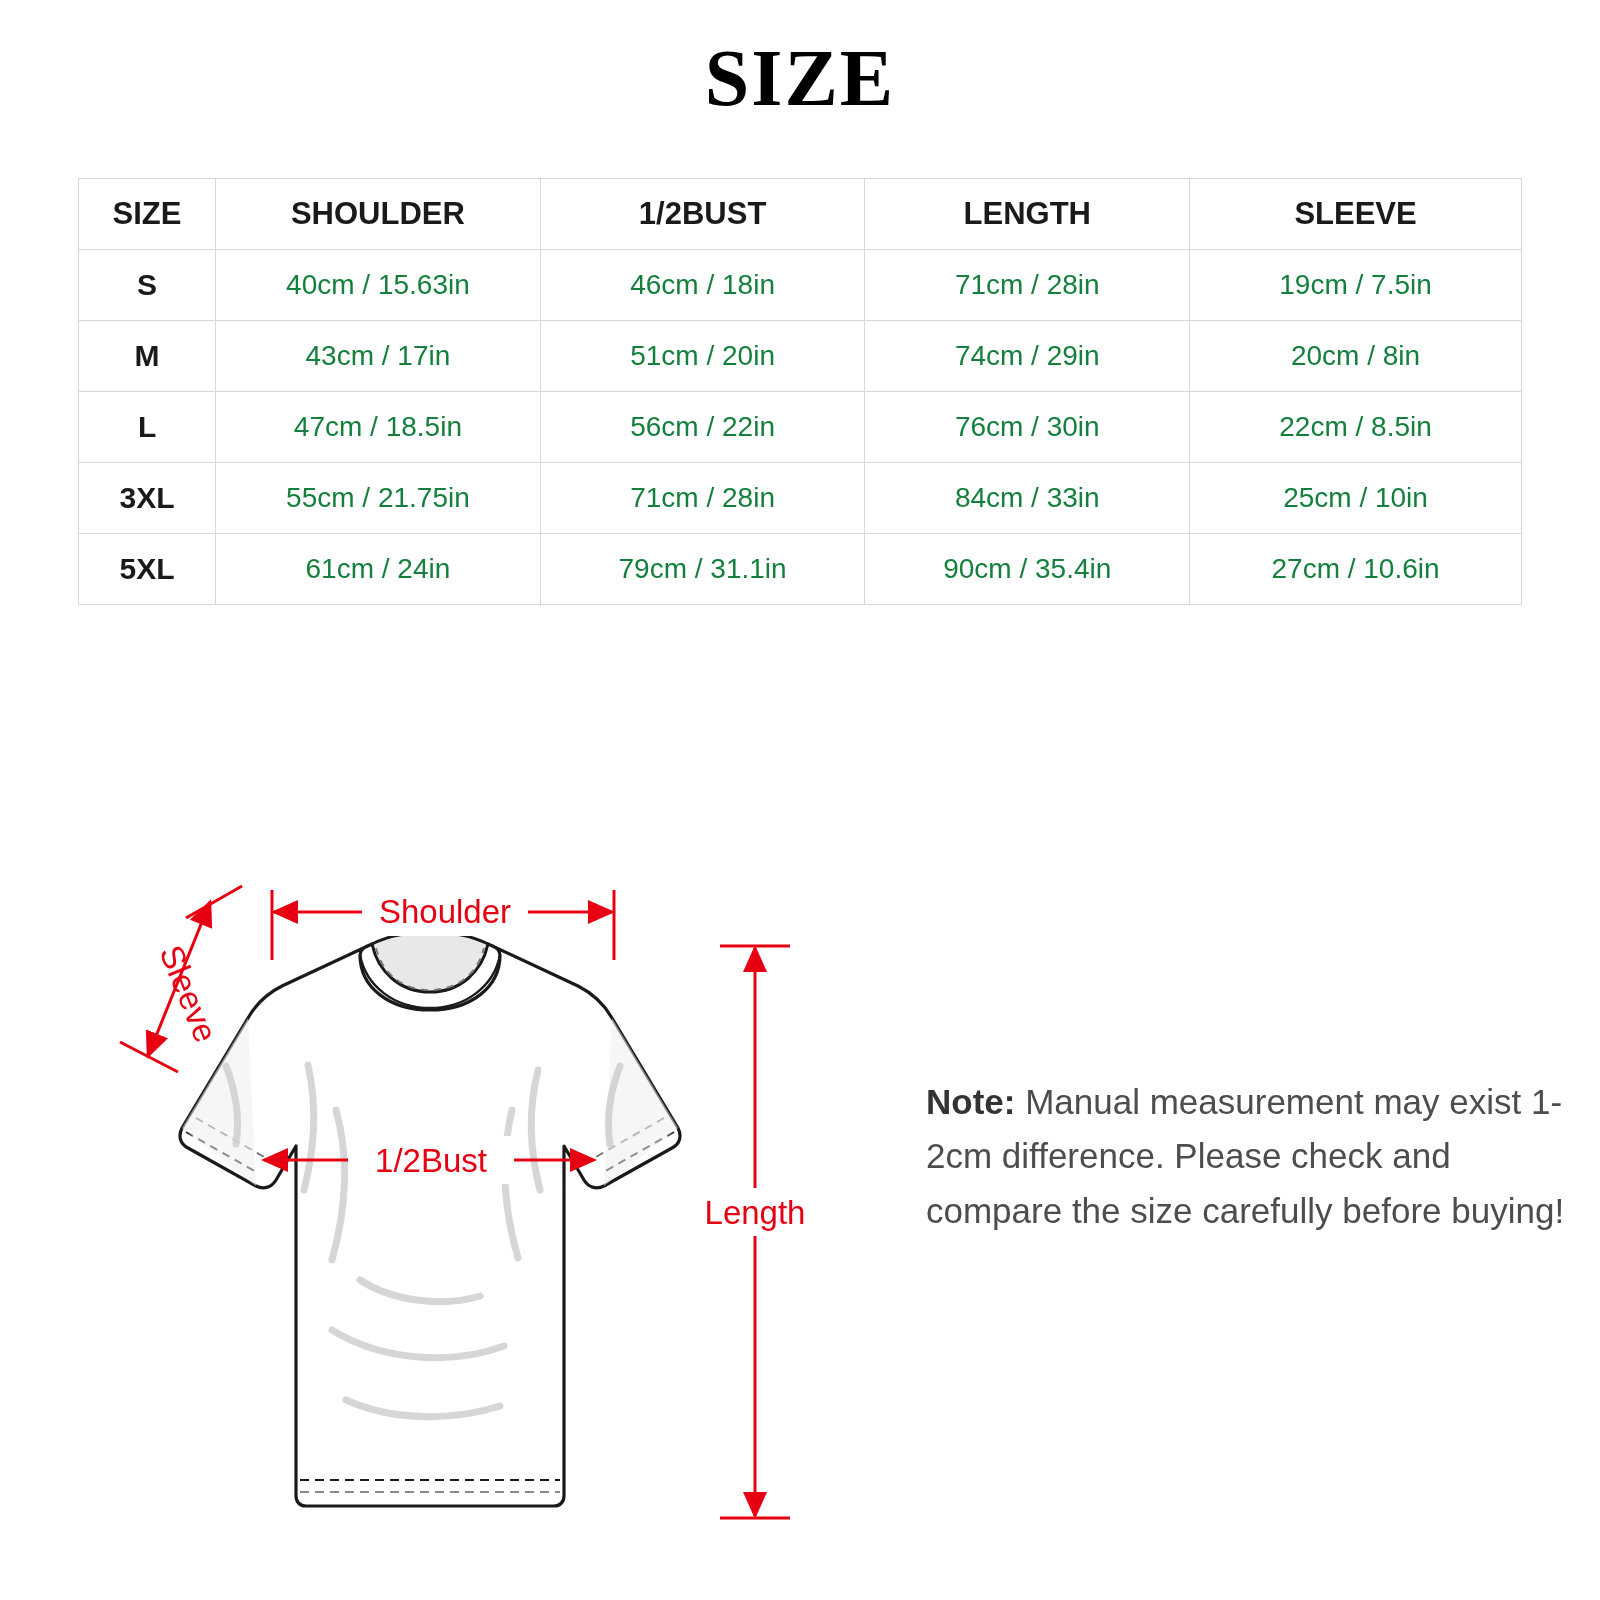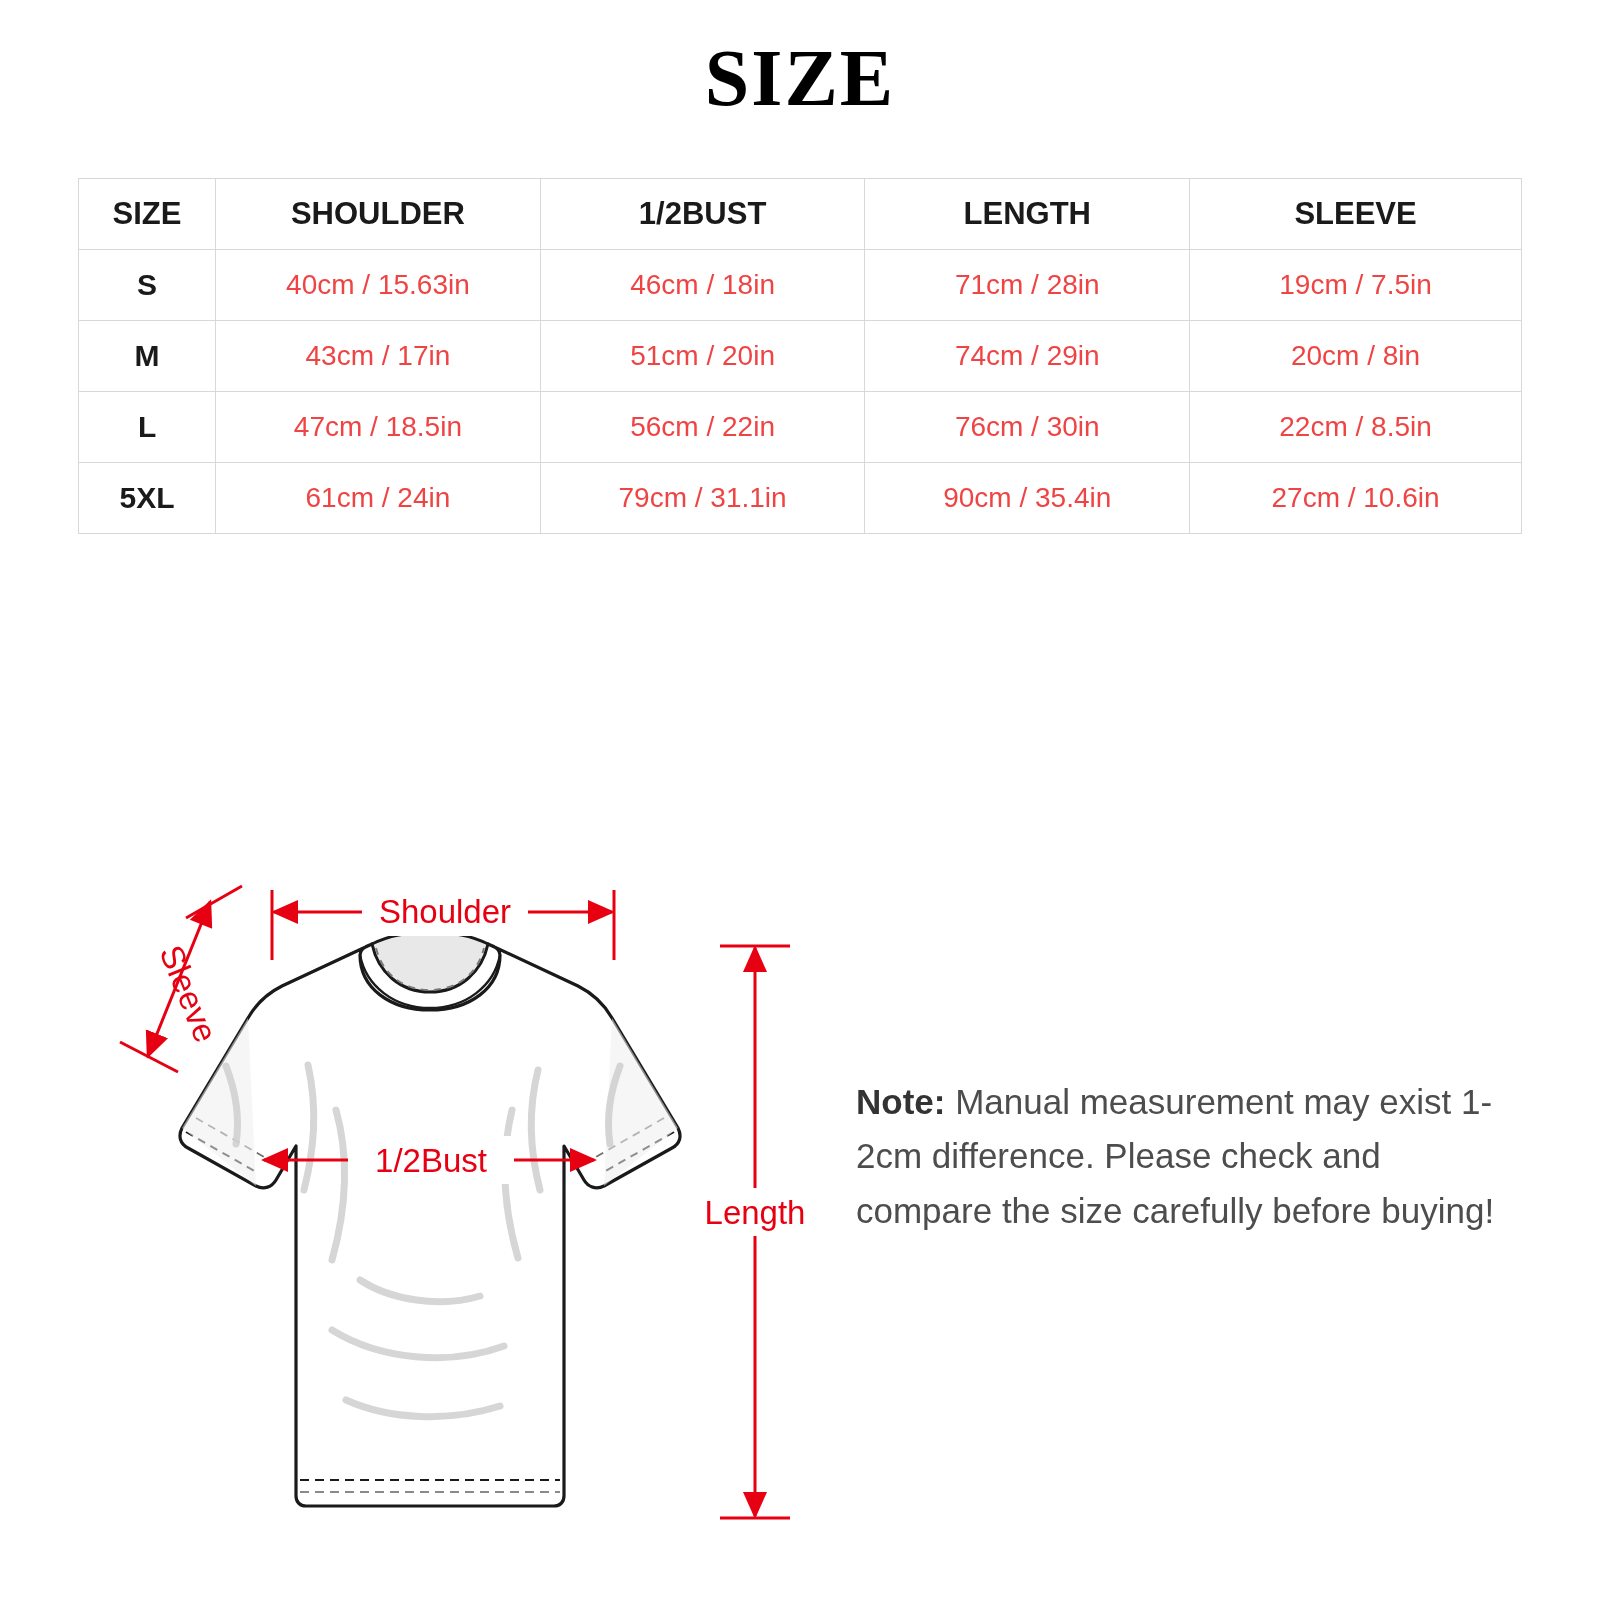--- a/index.html
+++ b/index.html
@@ -53,21 +53,21 @@
     font-weight: 700;
     color: #1a1a1a;
   }
   table.size-table td.size-col {
     font-size: 30px;
     font-weight: 700;
     color: #1a1a1a;
   }
   table.size-table td {
     font-size: 28px;
-    color: #ef4444;
+    color: #15803d;
     font-weight: 400;
   }
   col.c-size  { width: 9.5%; }
   col.c-sh    { width: 22.5%; }
   col.c-bust  { width: 22.5%; }
   col.c-len   { width: 22.5%; }
   col.c-slv   { width: 23.0%; }
 
   
   .illustration {
@@ -75,21 +75,21 @@
     left: 60px;
     top: 860px;
     width: 820px;
     height: 700px;
   }
   .illustration svg { display: block; }
 
   
   .note {
     position: absolute;
-    left: 856px;
+    left: 926px;
     top: 1075px;
     width: 660px;
     font-size: 35px;
     line-height: 1.55;
     color: #4d4d4d;
     font-family: "Liberation Sans", sans-serif;
   }
   .note b {
     color: #333333;
     font-weight: 700;
@@ -132,20 +132,27 @@
         <td>51cm / 20in</td>
         <td>74cm / 29in</td>
         <td>20cm / 8in</td>
       </tr>
       <tr>
         <td class="size-col">L</td>
         <td>47cm / 18.5in</td>
         <td>56cm / 22in</td>
         <td>76cm / 30in</td>
         <td>22cm / 8.5in</td>
+      </tr>
+      <tr>
+        <td class="size-col">3XL</td>
+        <td>55cm / 21.75in</td>
+        <td>71cm / 28in</td>
+        <td>84cm / 33in</td>
+        <td>25cm / 10in</td>
       </tr>
       <tr>
         <td class="size-col">5XL</td>
         <td>61cm / 24in</td>
         <td>79cm / 31.1in</td>
         <td>90cm / 35.4in</td>
         <td>27cm / 10.6in</td>
       </tr>
     </tbody>
   </table>

